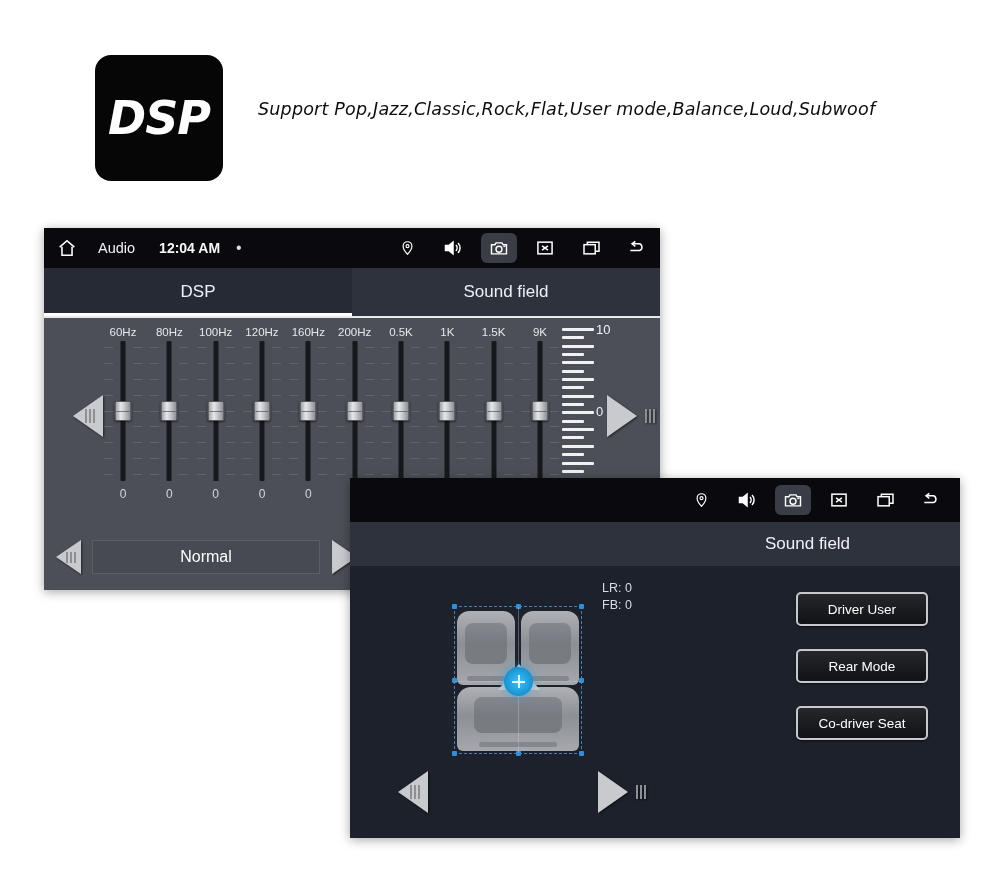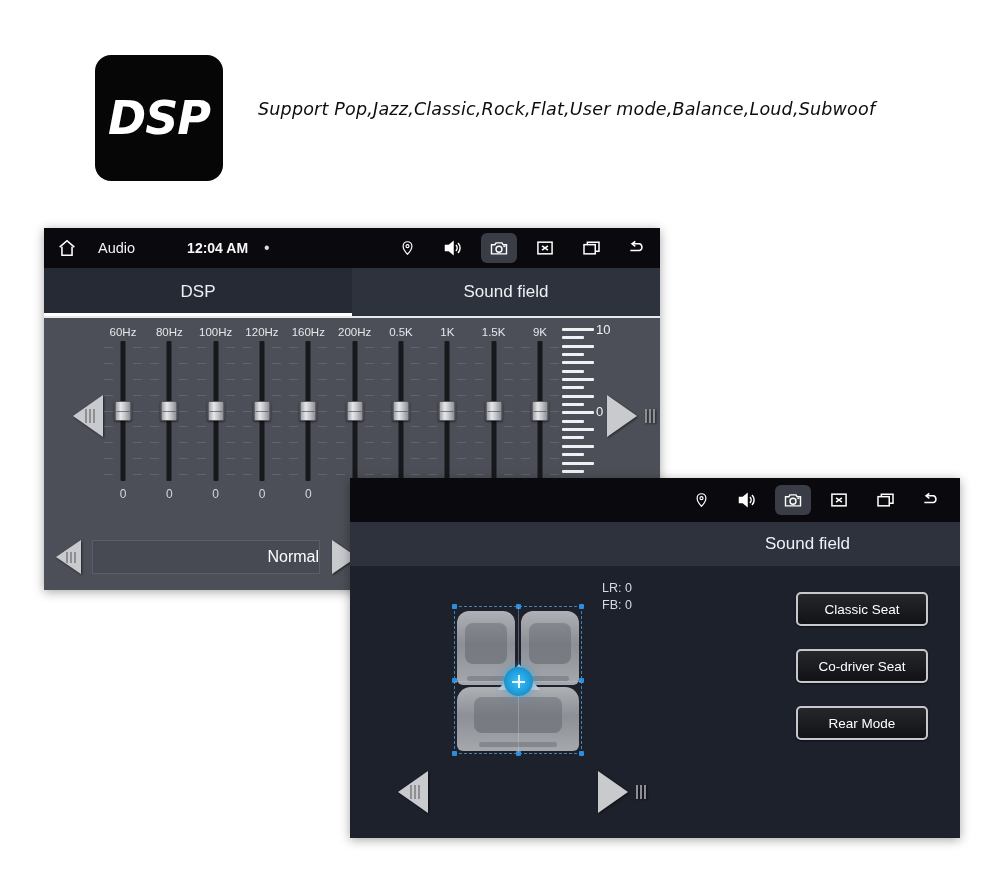--- a/index.html
+++ b/index.html
@@ -170,21 +170,21 @@
 
   
   .eq-controls {
     position: absolute; left: 0; bottom: 0; width: 616px; height: 66px;
     display: flex; align-items: center;
   }
   .ctrl-arrow { width: 48px; display: flex; justify-content: center; }
   .preset-box {
     flex: 0 0 228px; height: 34px;
     background: #474a52; border: 1px solid #5b5e66;
-    display: flex; align-items: center; justify-content: flex-end;
+    display: flex; align-items: center; justify-content: center;
     color: #ffffff; font-size: 16px;
   }
   .loud-label { color: #e8e9ec; font-size: 14px; margin-left: 6px; }
   .loud-toggle {
     position: relative; width: 66px; height: 24px; border-radius: 12px;
     background: linear-gradient(to bottom,#3f4148,#141518);
     border: 1px solid #1c1d21; margin-left: 8px;
     display: flex; align-items: center; justify-content: flex-end;
   }
   .loud-toggle-text {
@@ -313,21 +313,21 @@
 
     <div class="statusbar">
       <div class="sb-left">
         <div class="sb-icon">
           <svg width="22" height="22" viewBox="0 0 24 24" fill="none" stroke="#fff" stroke-width="1.7">
             <path d="M4 11 L12 4 L20 11"></path>
               <path d="M6.5 10.5 V20 H17.5 V10.5"></path>
           </svg>
         </div>
         <span class="sb-text" style="margin-left:8px">Audio</span>
-        <span class="sb-time" style="margin-left:52px">12:04 AM</span>
+        <span class="sb-time" style="margin-left:24px">12:04 AM</span>
         <span class="sb-dot" style="margin-left:16px">•</span>
       </div>
       <div class="sb-right">
         <div class="sb-icon">
           <svg width="15" height="18" viewBox="0 0 24 24" fill="none" stroke="#fff" stroke-width="1.9">
             <path d="M12 22 C12 22 19 14.5 19 9 A7 7 0 1 0 5 9 C5 14.5 12 22 12 22 Z"></path>
             <circle cx="12" cy="9" r="2.4"></circle>
           </svg>
         </div>
         <div class="sb-icon">
@@ -1040,26 +1040,26 @@
         </span>
       </div>
 
       <div class="sf-readout">
         <div>LR: 0</div>
         <div>FB: 0</div>
       </div>
 
       <div class="sf-buttons">
         <div class="sf-btn">
-          <span>Classic Seat</span>
+          <span>Driver User</span>
+        </div>
+        <div class="sf-btn">
+          <span>Rear Mode</span>
         </div>
         <div class="sf-btn">
           <span>Co-driver Seat</span>
         </div>
-        <div class="sf-btn">
-          <span>Rear Mode</span>
-        </div>
       </div>
 
     </div>
   </div>
 
 </div>
 
 </body></html>

